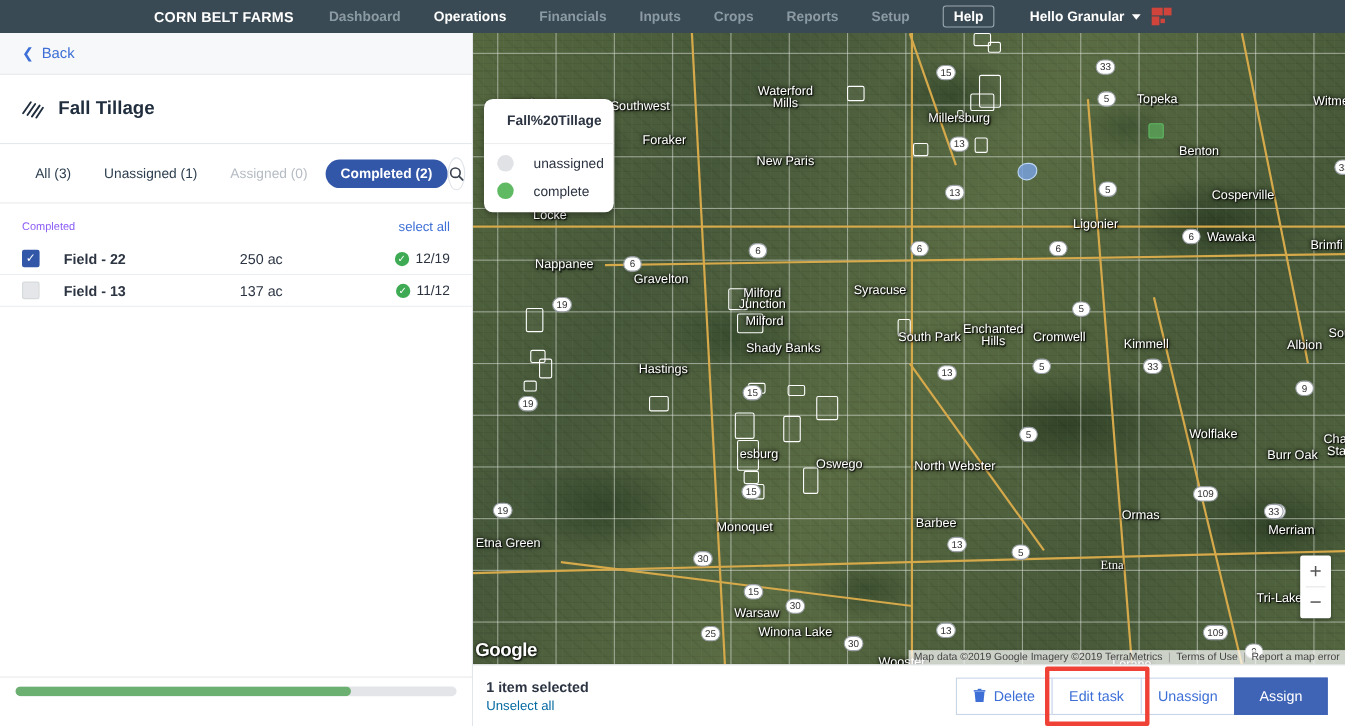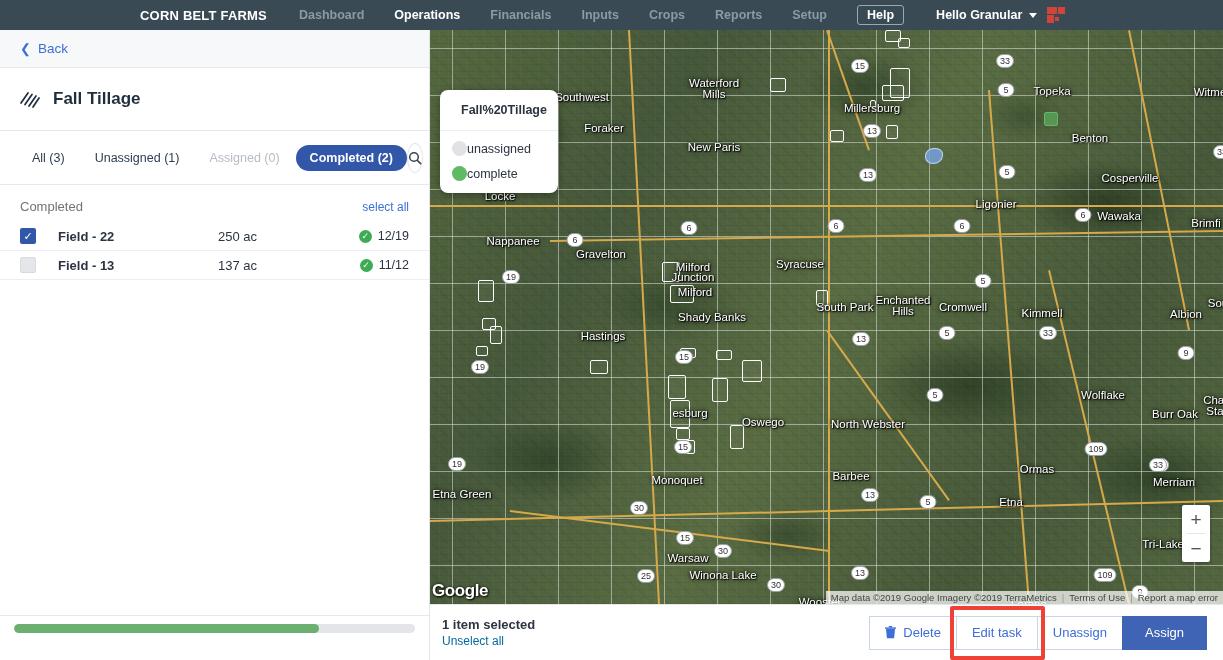--- a/index.html
+++ b/index.html
@@ -87,21 +87,21 @@
   .search-circle {
     width: 30px; height: 30px; border-radius: 50%; border: 1px solid #dfe3e8;
     display: flex; align-items: center; justify-content: center; cursor: pointer;
     background: #fff;
   }
 
   .list-head {
     display: flex; align-items: center; justify-content: space-between;
     padding: 14px 20px 8px 20px;
   }
-  .list-head-title { font-size: 13px; color: #737373; }
+  .list-head-title { font-size: 10px; color: #8b5cf6; }
   .select-all { font-size: 12px; color: #3d6fd6; cursor: pointer; }
 
   .row {
     display: flex; align-items: center; height: 29px; padding: 0 20px;
     border-bottom: 1px solid #eceff2;
   }
   .cb {
     width: 16px; height: 16px; border-radius: 2px; flex: 0 0 16px;
     display: flex; align-items: center; justify-content: center; cursor: pointer;
   }
@@ -188,21 +188,21 @@
     position: absolute; left: 10px; top: 60px; width: 118px;
     background: #fff; border-radius: 8px; box-shadow: 0 2px 7px rgba(0,0,0,.35);
     overflow: hidden;
   }
   .legend-head {
     display: flex; align-items: center; gap: 9px; padding: 11px 12px;
     border-bottom: 1px solid #eceef0;
   }
   .legend-title { font-size: 12.5px; font-weight: bold; color: #2c3442; white-space: nowrap; }
   .legend-body { padding: 10px 12px 12px 12px; }
-  .legend-row { display: flex; align-items: center; gap: 0; margin-bottom: 10px; }
+  .legend-row { display: flex; align-items: center; gap: 18px; margin-bottom: 10px; }
   .legend-row:last-child { margin-bottom: 0; }
   .legend-dot { width: 15px; height: 15px; border-radius: 50%; flex: 0 0 15px; }
   .legend-text { font-size: 12.5px; color: #2c3442; white-space: nowrap; }
 
   
   .gmaps-logo {
     position: absolute; left: 2px; bottom: 3px; font-size: 17px;
     font-weight: bold; color: #fff; letter-spacing: -.4px;
     text-shadow: 0 0 3px rgba(0,0,0,.8), 1px 1px 2px rgba(0,0,0,.9);
     font-family: "Liberation Sans", sans-serif;
@@ -464,21 +464,21 @@
           <div class="map-label" style="left: 333px; top: 392px;">Oswego</div>
           <div class="map-label" style="left: 673px; top: 365px;">Wolflake</div>
           <div class="map-label" style="left: 745px; top: 384px;">Burr Oak</div>
           <div class="map-label" style="left: 785px; top: 370px;">Chai</div>
           <div class="map-label" style="left: 785px; top: 381px;">Sta</div>
           <div class="map-label" style="left: 247px; top: 450px;">Monoquet</div>
           <div class="map-label" style="left: 421px; top: 446px;">Barbee</div>
           <div class="map-label" style="left: 607px; top: 439px;">Ormas</div>
           <div class="map-label" style="left: 744px; top: 452px;">Merriam</div>
           <div class="map-label" style="left: 32px; top: 464px;">Etna Green</div>
-          <div class="map-label" style="left: 581px; top: 472px;">Etna</div>
+          <div class="map-label" style="left: 581px; top: 484px; font-family: Liberation Serif, serif;">Etna</div>
           <div class="map-label" style="left: 258px; top: 528px;">Warsaw</div>
           <div class="map-label" style="left: 293px; top: 545px;">Winona Lake</div>
           <div class="map-label" style="left: 736px; top: 514px;">Tri-Lakes</div>
           <div class="map-label" style="left: 390px; top: 572px;">Wooster</div>
           <div class="map-label" style="left: 599px; top: 574px;">Lorane</div>
         </div>
       <div id="map-shields">
           <div class="shield" style="left: 430px; top: 36px;">15</div>
           <div class="shield" style="left: 575px; top: 31px;">33</div>
           <div class="shield" style="left: 103px; top: 99px;">119</div>

